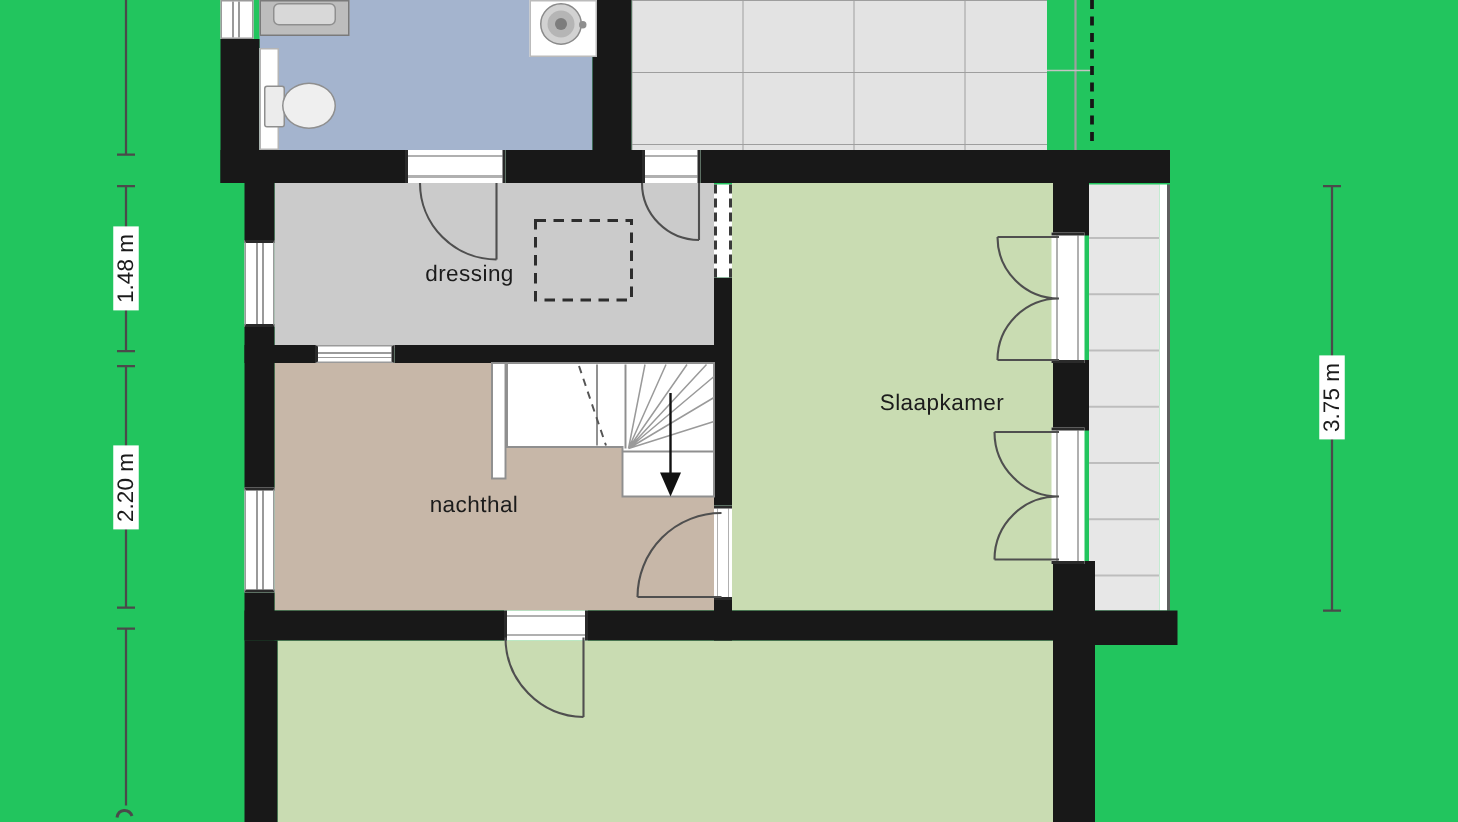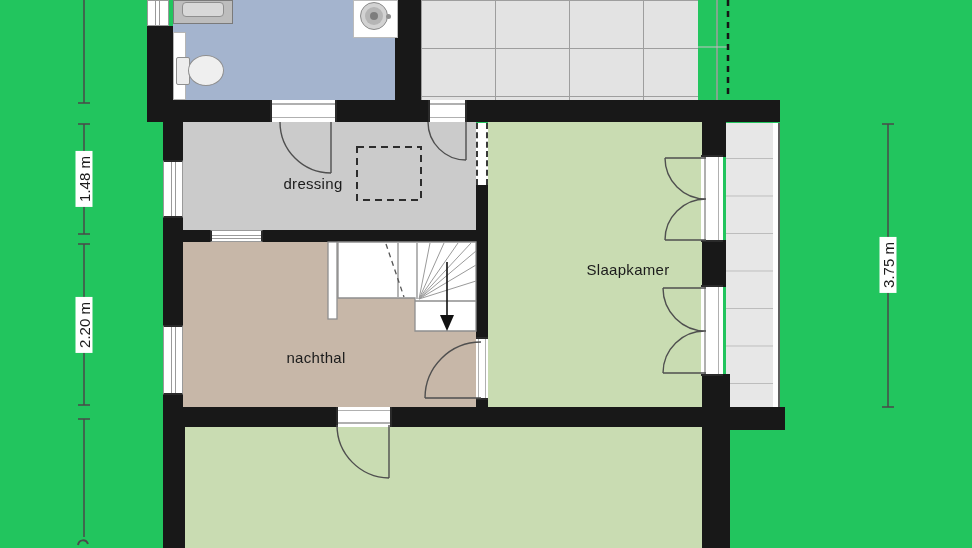--- a/index.html
+++ b/index.html
@@ -139,18 +139,18 @@
       <path d="M84,0 L84,103 M78,103 L90,103"></path>
       <path d="M84,124 L84,234 M78,124 L90,124 M78,234 L90,234"></path>
       <path d="M84,244 L84,405 M78,244 L90,244 M78,405 L90,405"></path>
       <path d="M84,419 L84,537 M78,419 L90,419"></path>
       <path d="M888,124 L888,407 M882,124 L894,124 M882,407 L894,407"></path>
       <path d="M78,545 C79,539 86,539 88,544" stroke-width="2"></path>
     </g>
   </svg>
 
   <div class="rlabel" style="left:313px;top:183px;">dressing</div>
-  <div class="rlabel" style="left:316px;top:357px;">nachthal</div>
+  <div class="rlabel" style="left:316px;top:337px;">nachthal</div>
   <div class="rlabel" style="left:628px;top:269px;">Slaapkamer</div>
   <div class="dlabel" style="left:84px;top:179px;">1.48 m</div>
   <div class="dlabel" style="left:84px;top:325px;">2.20 m</div>
   <div class="dlabel" style="left:888px;top:265px;">3.75 m</div>
 </div>
 
 </body></html>

